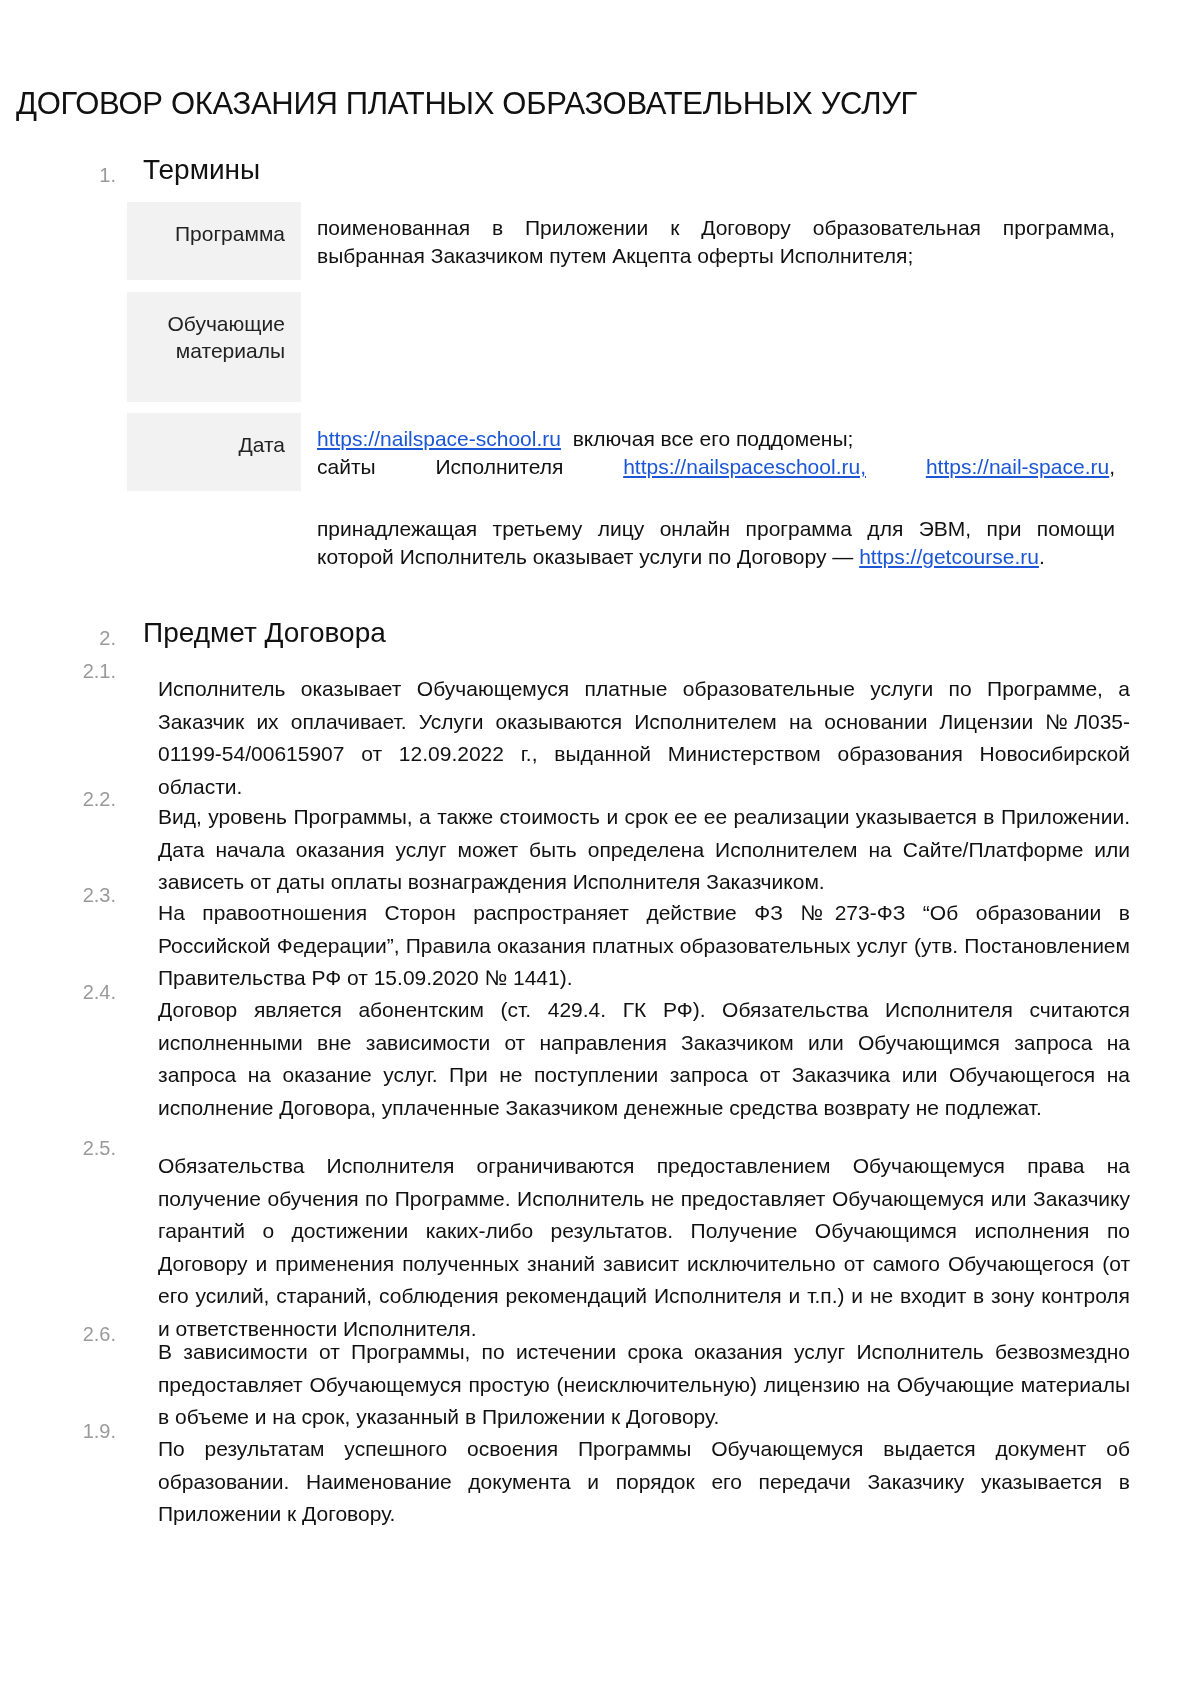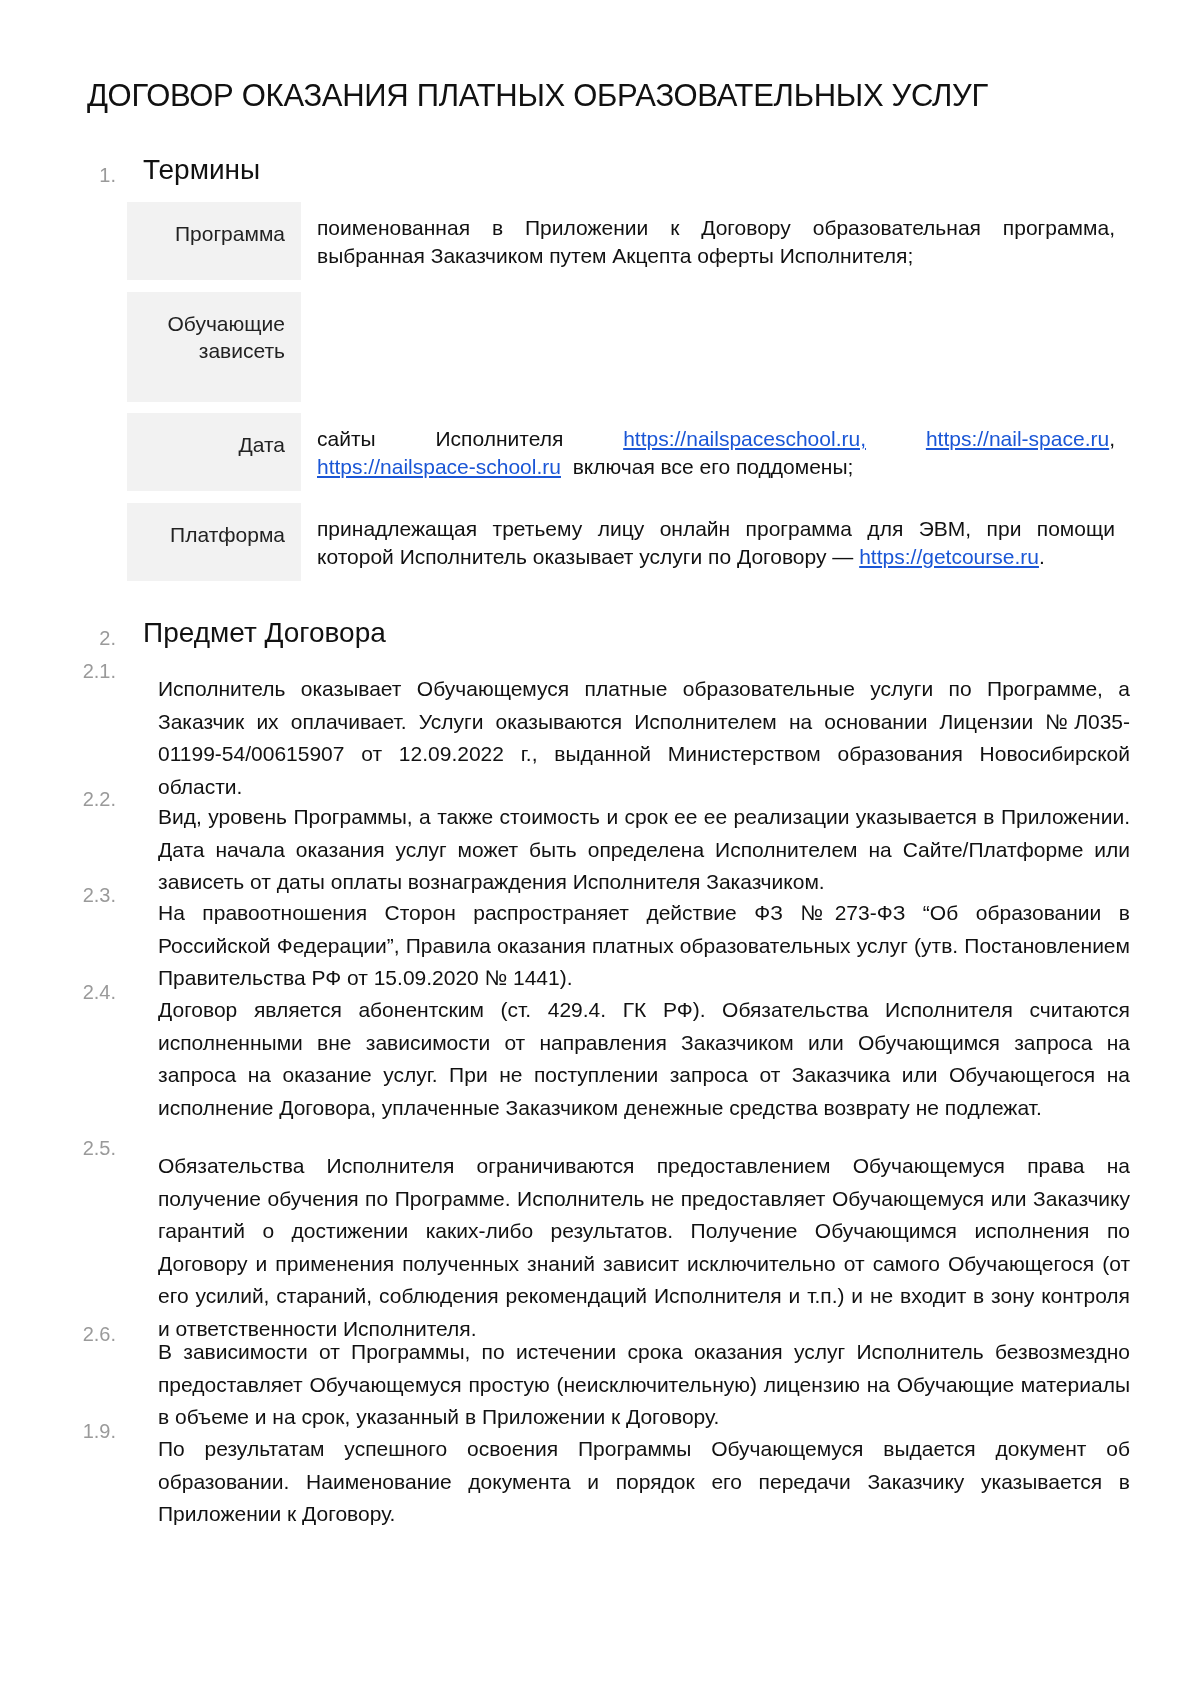--- a/index.html
+++ b/index.html
@@ -9,26 +9,26 @@
       position: relative;
       font-family: "Liberation Sans", sans-serif;
       color: #111111;
       overflow: hidden;
     }
     .page { position: absolute; left: 0; top: 0; width: 1200px; }
     .doc-title {
       position: absolute;
       left: 0; top: 70px;
       width: 980px;
-      text-align: right;
+      text-align: left;
       font-size: 31px;
       font-weight: normal;
       letter-spacing: -0.3px;
       color: #111;
-      margin: 8px;
+      margin: 16px;
     }
     .section-head {
       position: absolute;
       left: 0;
       width: 1200px;
       height: 40px;
     }
     .section-num {
       position: absolute;
       left: 80px;
@@ -115,41 +115,40 @@
     <span class="section-num">1.</span>
     <h2 class="section-title">Термины</h2>
   </div>
 
   <div class="term-row" style="top:202px; height:78px;">
     <div class="term-label" style="height:78px;">Программа</div>
     <div class="term-def">поименованная в Приложении к Договору образовательная программа, выбранная Заказчиком путем Акцепта оферты Исполнителя;</div>
   </div>
 
   <div class="term-row" style="top:292px; height:110px;">
-    <div class="term-label" style="height:110px;">Обучающие зависеть</div>
+    <div class="term-label" style="height:110px;">Обучающие материалы</div>
   </div>
 
   <div class="term-row" style="top:413px; height:78px;">
     <div class="term-label" style="height:78px;">Дата</div>
     <div class="term-def">
+      <div>
+        <a class="link">https://nailspace-school.ru</a>&nbsp;
+        <span>включая все его поддомены;</span>
+      </div>
       <div style="display:flex; justify-content:space-between; width:798px;">
         <span>сайты</span>
         <span>Исполнителя</span>
         <a class="link">https://nailspaceschool.ru,</a>
         <span><a class="link">https://nail-space.ru</a><span>,</span></span>
       </div>
-      <div>
-        <a class="link">https://nailspace-school.ru</a>&nbsp;
-        <span>включая все его поддомены;</span>
-      </div>
     </div>
   </div>
 
   <div class="term-row" style="top:503px; height:78px;">
-    <div class="term-label" style="height:78px;">Платформа</div>
     <div class="term-def">
       <span>принадлежащая третьему лицу онлайн программа для ЭВМ, при помощи которой Исполнитель оказывает услуги по Договору —</span>
       <a class="link">https://getcourse.ru</a><span>.</span>
     </div>
   </div>
 
   <div class="section-head" style="top:617px;">
     <span class="section-num">2.</span>
     <h2 class="section-title">Предмет Договора</h2>
   </div>

